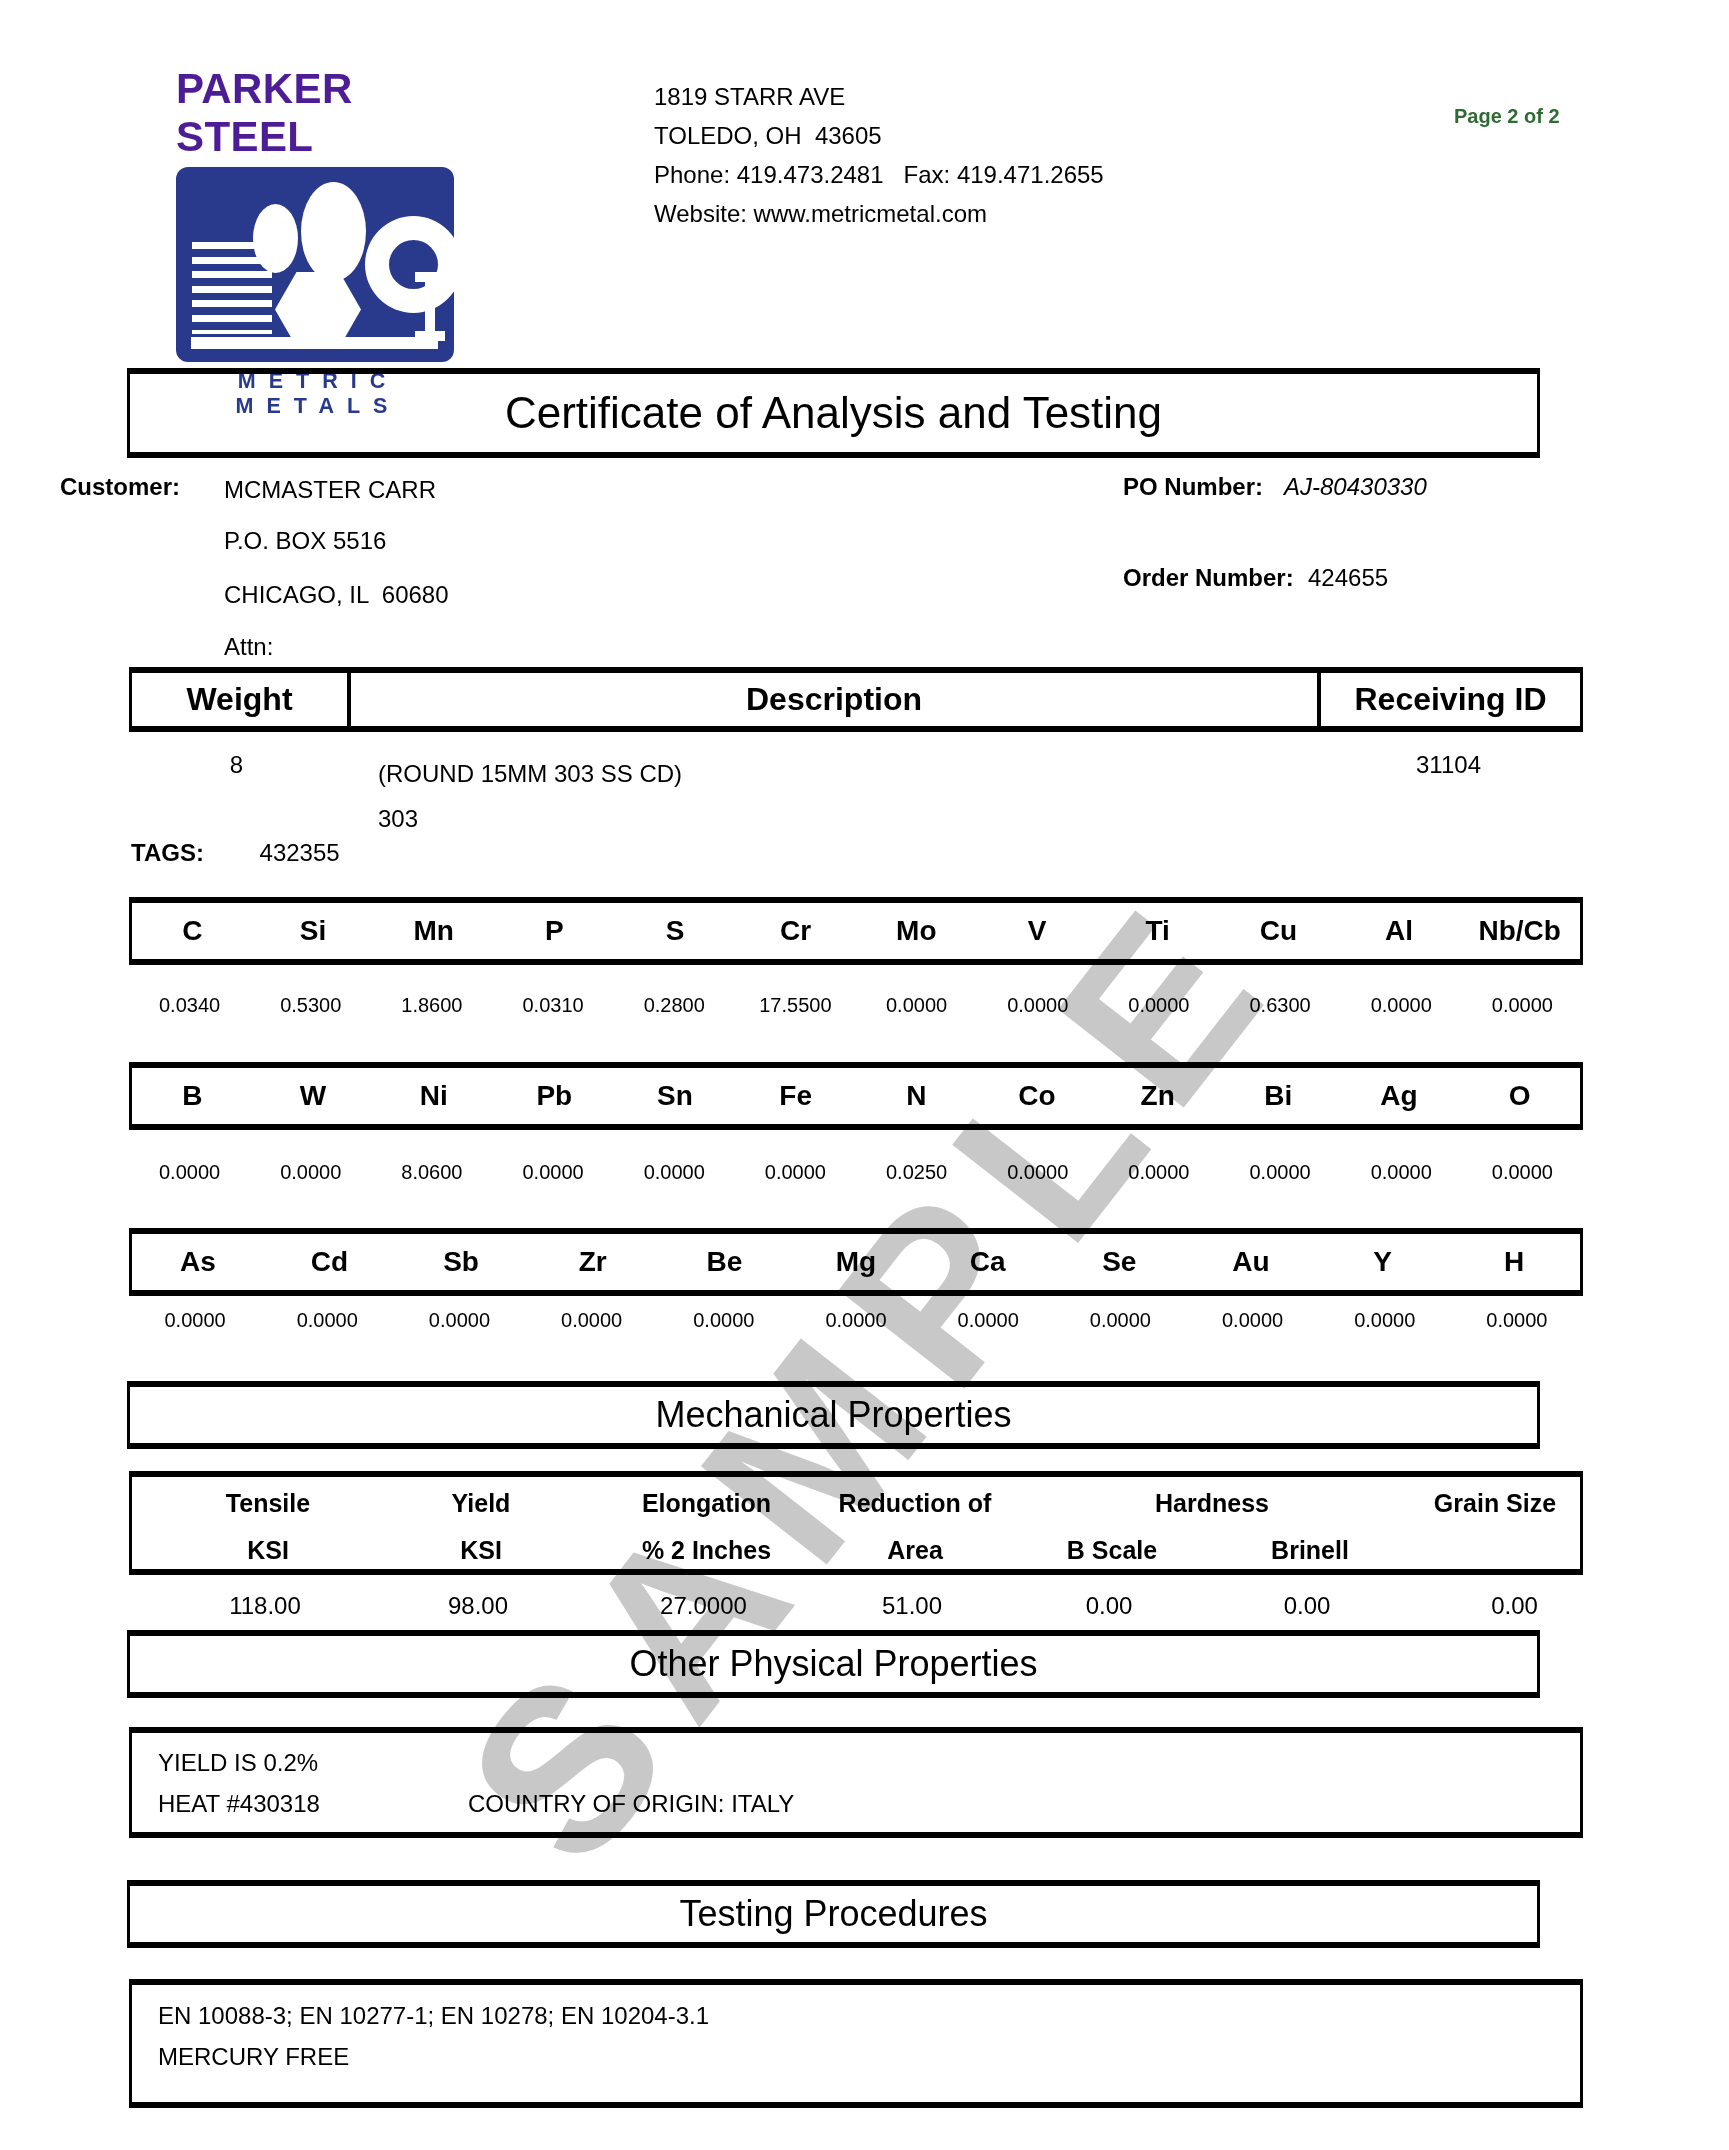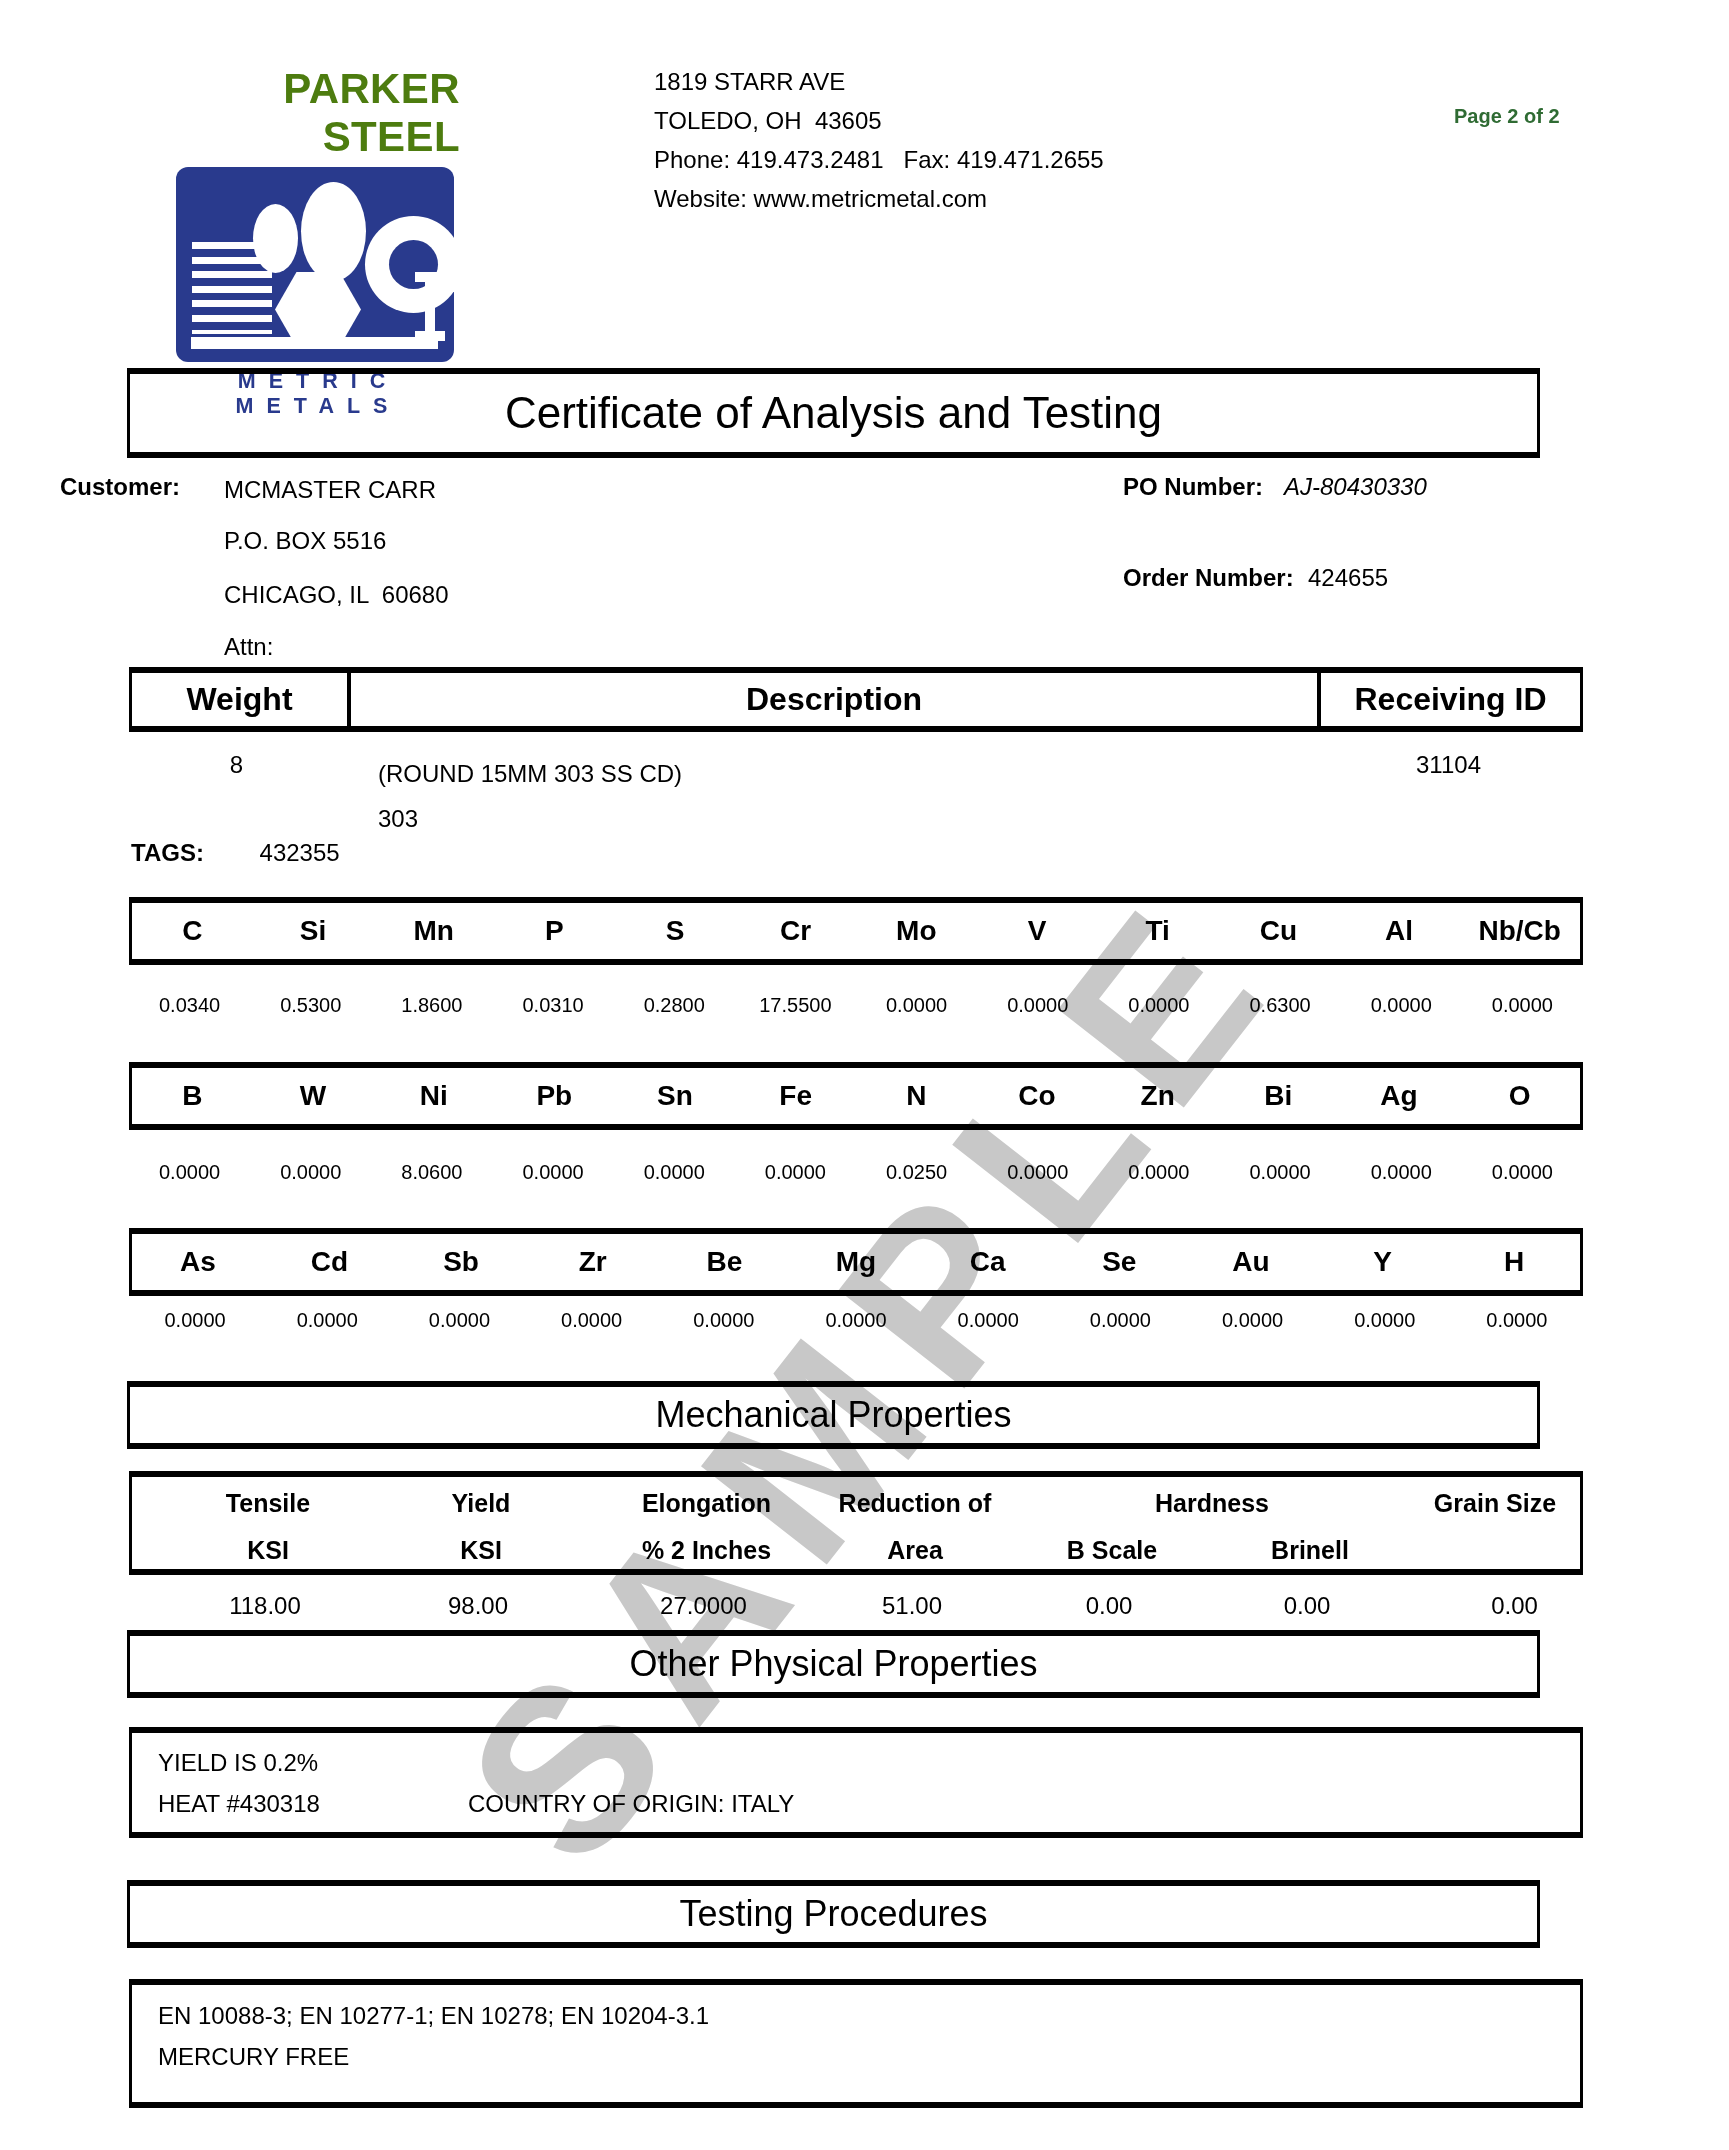--- a/index.html
+++ b/index.html
@@ -12,38 +12,38 @@
 
   
   .watermark{
     position:absolute;left:224px;top:1243px;width:1295px;text-align:center;
     font-size:232px;font-weight:bold;letter-spacing:30px;color:#c8c8c8;
     transform:rotate(-52deg);z-index:0;user-select:none;
   }
 
   
   .logo-area{left:176px;top:65px;width:284px;}
-  .logo-title{font-size:42px;font-weight:bold;color:#4d7c0f;letter-spacing:0.4px;text-align:right;}
+  .logo-title{font-size:42px;font-weight:bold;color:#4c1d95;letter-spacing:0.4px;text-align:left;}
   .logo-square{position:relative;width:278px;height:195px;background:#293a8d;border-radius:12px;margin-top:6px;overflow:hidden;}
   .logo-stripes{position:absolute;left:16.3px;top:75px;width:80px;height:92px;
     background:repeating-linear-gradient(#fff 0 6.9px, transparent 6.9px 14.6px);}
   .logo-oval-small{position:absolute;left:77px;top:37px;width:45px;height:69px;background:#fff;border-radius:50%;}
   .logo-oval-big{position:absolute;left:125px;top:15px;width:65px;height:99px;background:#fff;border-radius:50%;}
   .logo-hex{position:absolute;left:99px;top:105px;width:86px;height:75px;background:#fff;
     clip-path:polygon(25% 0,75% 0,100% 50%,75% 100%,25% 100%,0 50%);}
   .logo-ring{position:absolute;left:189px;top:49px;width:97px;height:97px;background:#fff;border-radius:50%;}
   .logo-ring::after{content:"";position:absolute;left:24px;top:24px;width:49px;height:49px;background:#293a8d;border-radius:50%;}
   .logo-ibeam{position:absolute;left:239px;top:105px;width:30px;height:69px;}
   .logo-ibeam::before{content:"";position:absolute;left:0;top:0;width:30px;height:10.3px;background:#fff;}
   .logo-ibeam::after{content:"";position:absolute;left:0;bottom:0;width:30px;height:10.3px;background:#fff;}
   .logo-ibeam .stem{position:absolute;left:10.3px;top:0;width:9.5px;height:69px;background:#fff;}
   .logo-baseline{position:absolute;left:15px;top:170px;width:247px;height:12px;background:#fff;}
   .logo-subtitle{margin-top:6.9px;font-size:21.5px;font-weight:bold;color:#293a8d;letter-spacing:13px;text-align:center;}
 
-  .address{left:654px;top:62px;font-size:24px;line-height:39px;}
+  .address{left:654px;top:77px;font-size:24px;line-height:39px;}
   .page-num{left:1454px;top:105px;font-size:20px;font-weight:bold;color:#2f6b33;}
 
   
   .box{box-sizing:border-box;border:solid #000;border-width:6px 3.4px;background:transparent;}
   .title-box{left:127px;width:1413px;height:90px;display:flex;align-items:center;justify-content:center;font-size:44px;}
 
   
   .lbl{font-weight:bold;}
   .fs{font-size:24px;}
 

